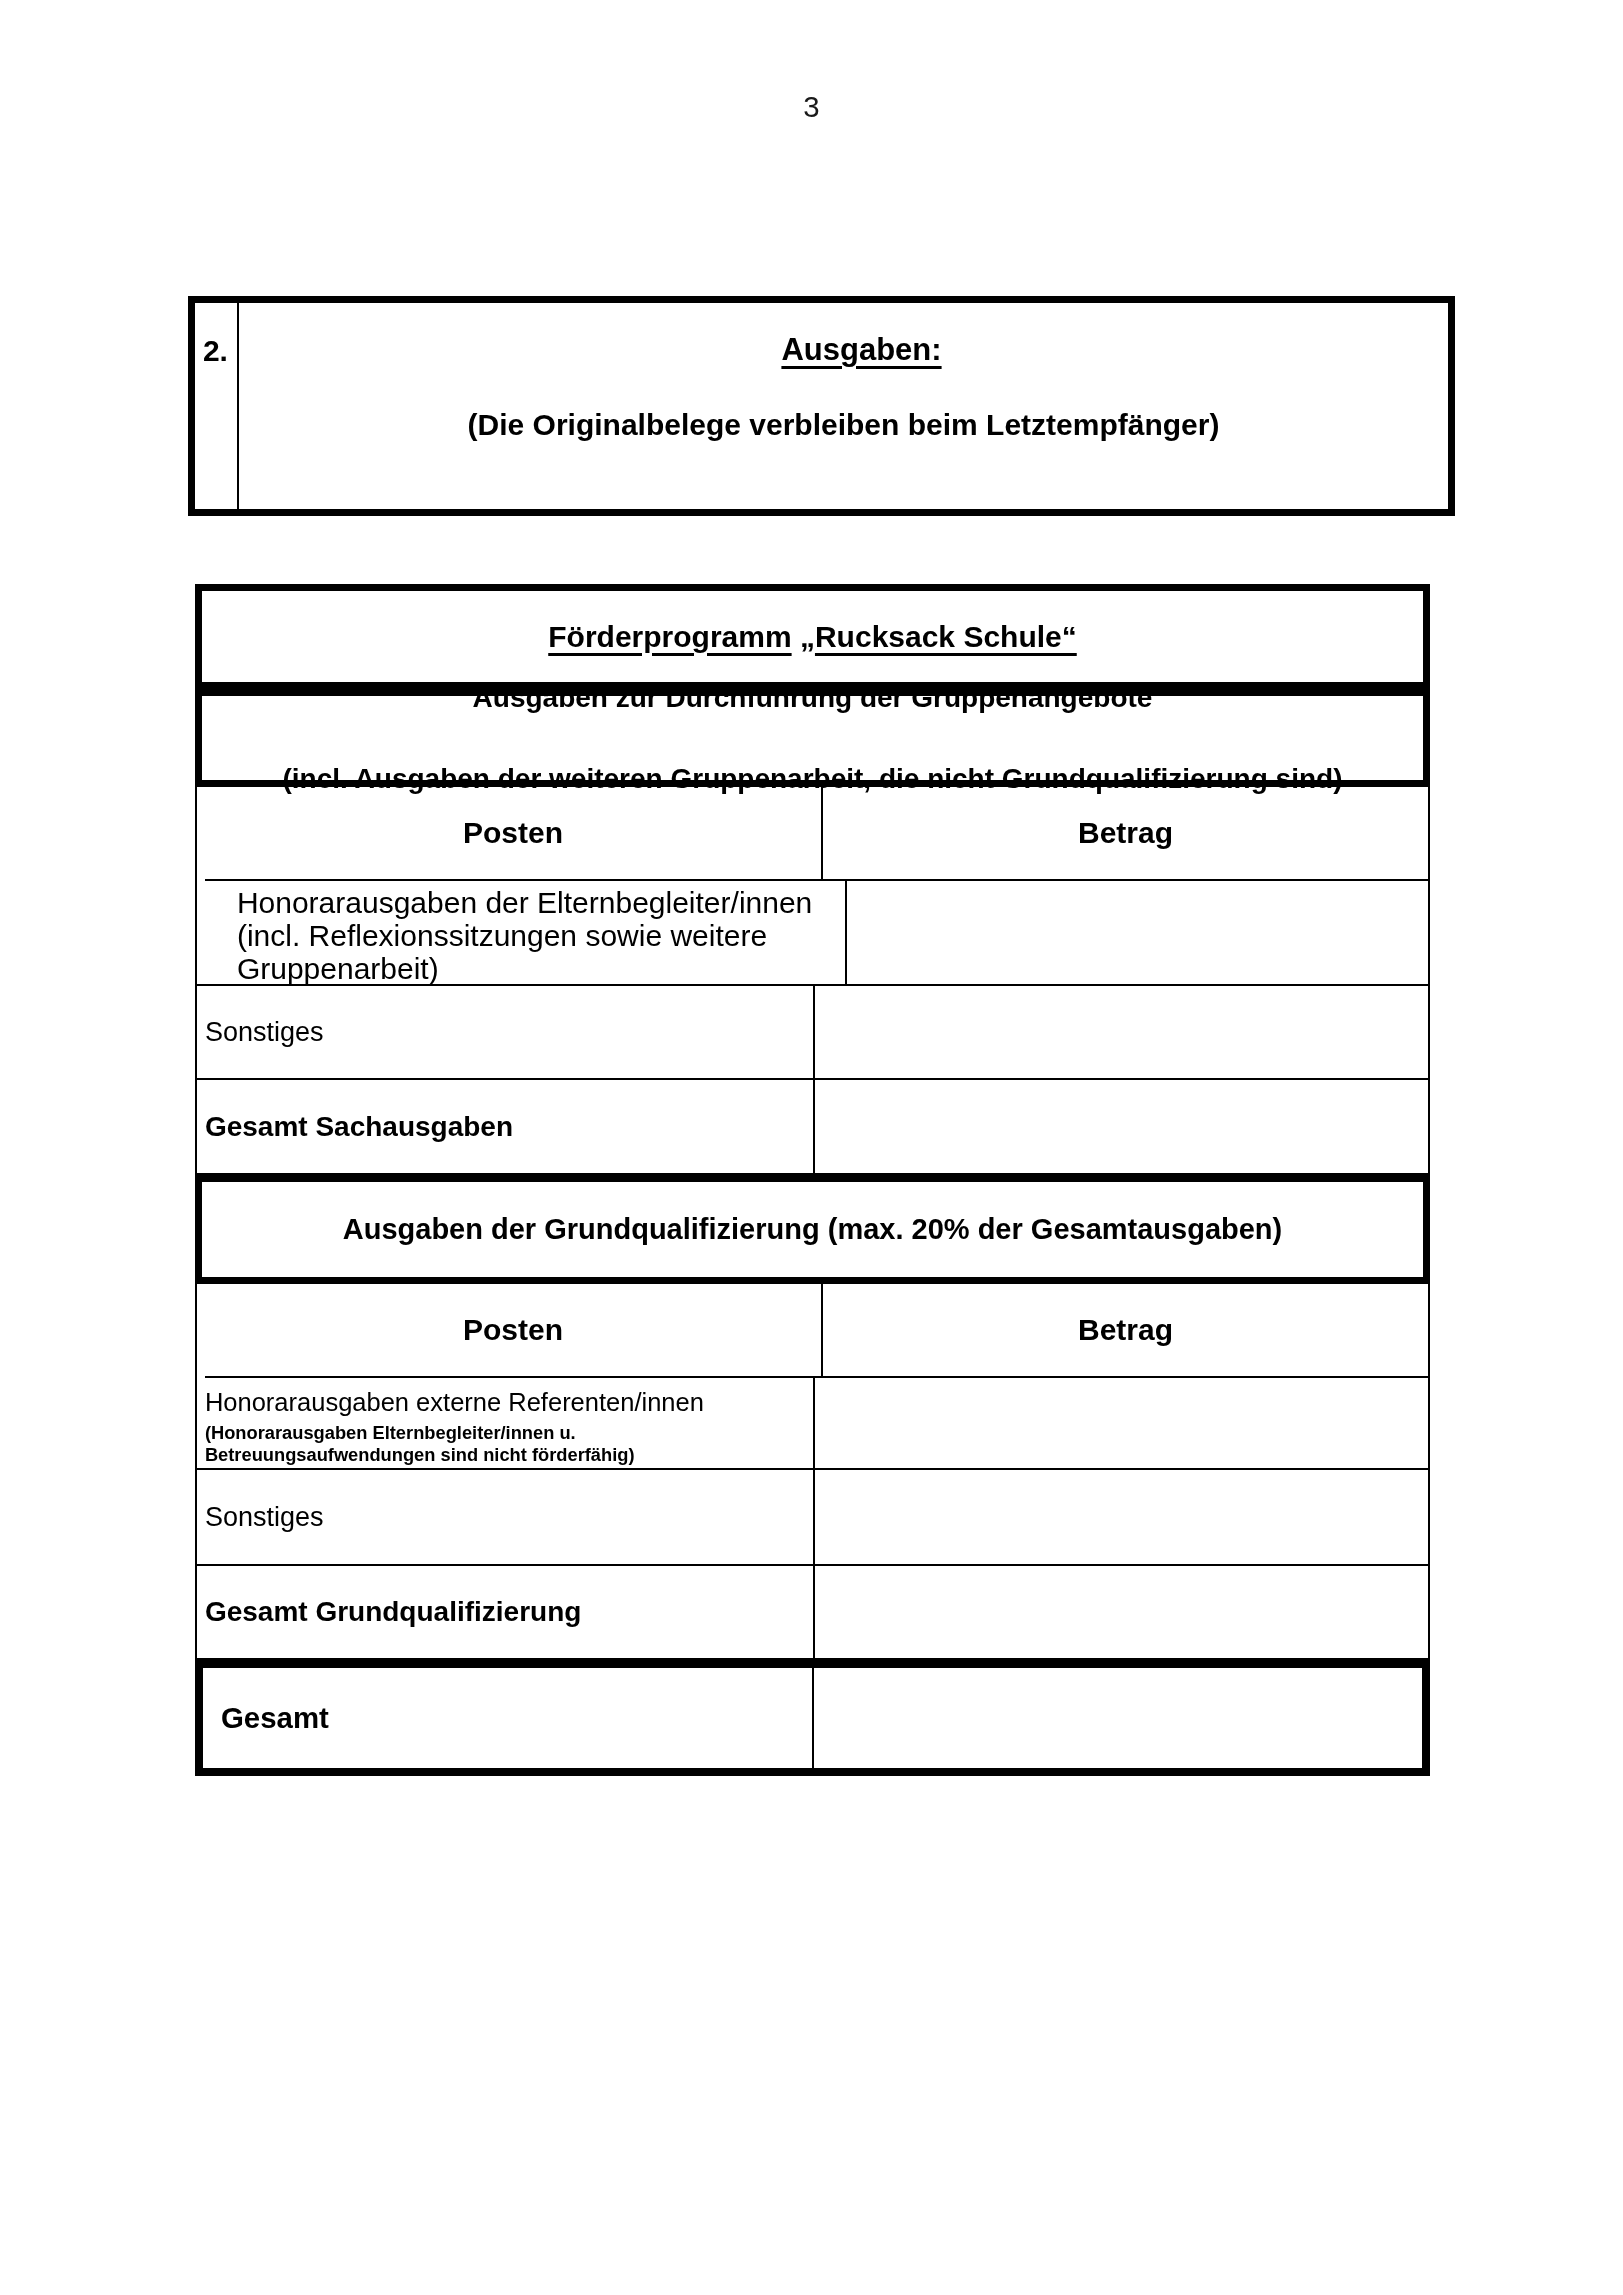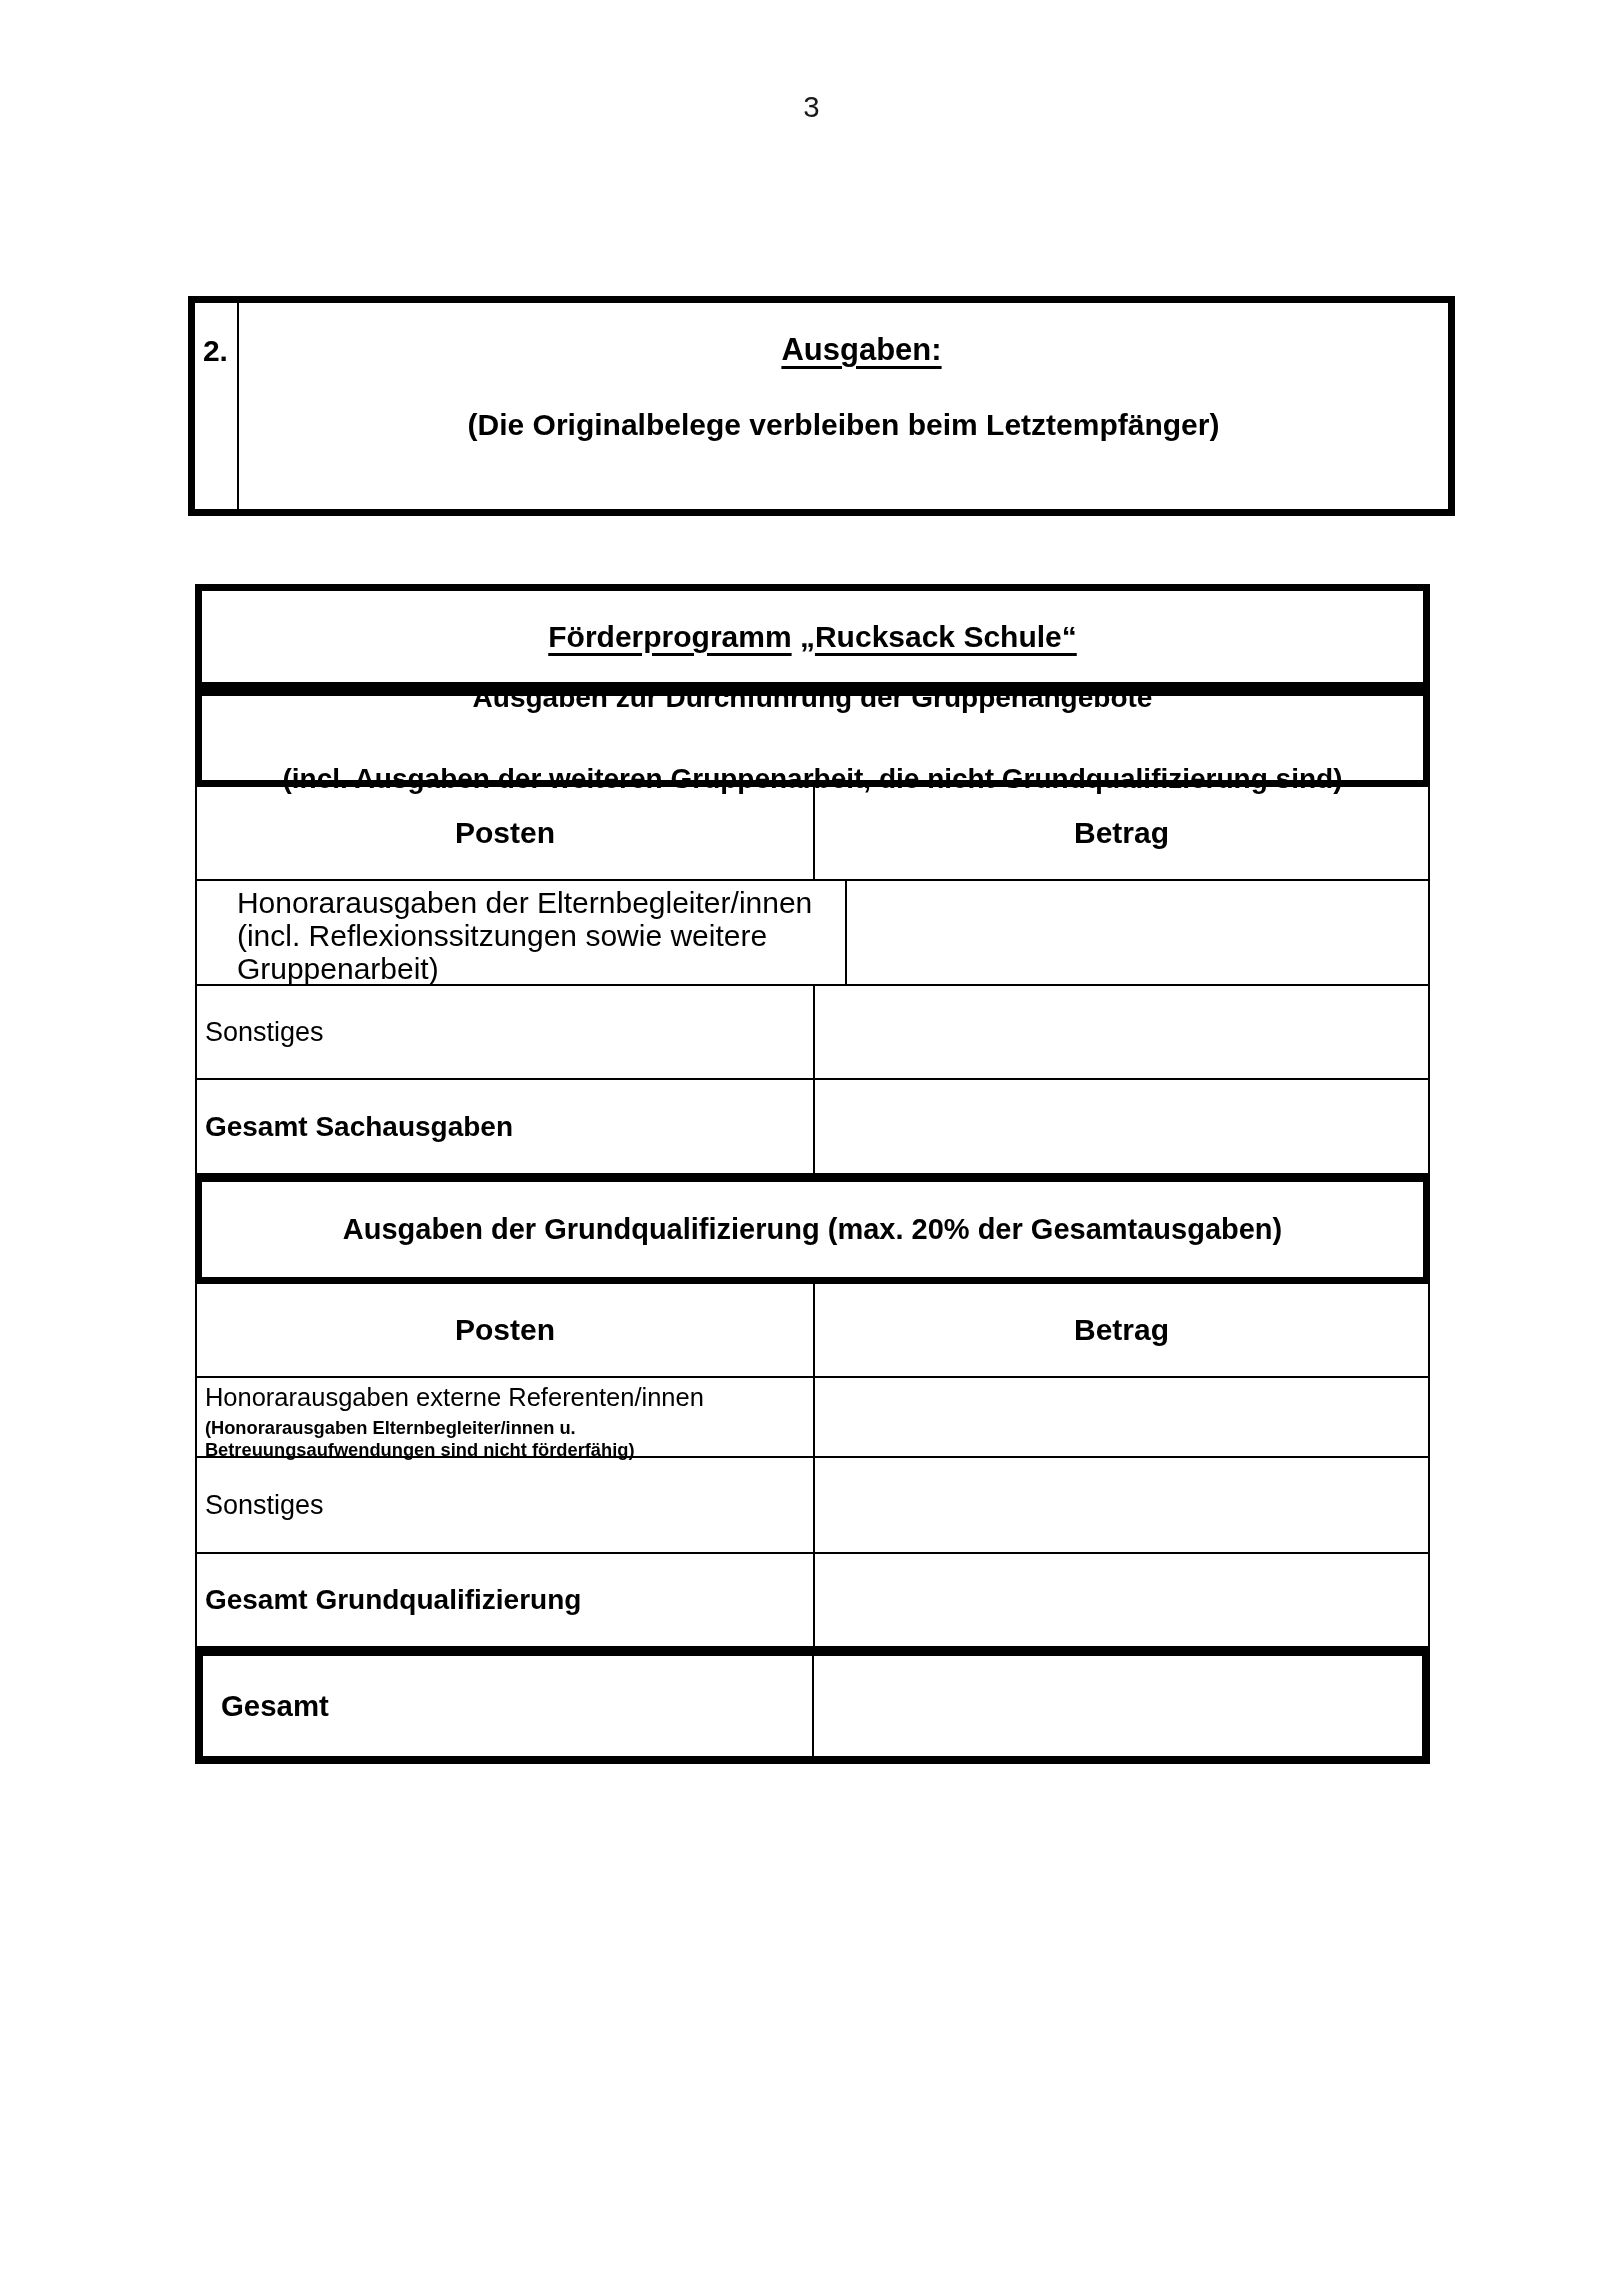--- a/index.html
+++ b/index.html
@@ -113,21 +113,21 @@
     border-bottom: 2px solid #000;
     box-sizing: border-box;
   }
   .cell-l {
     width: 618px;
     box-sizing: border-box;
     border-right: 2px solid #000;
   }
   .cell-r { flex: 1; }
 
-  .hdr { font-weight: bold; font-size: 30px; }
+  .hdr { font-weight: bold; font-size: 30px; margin-left: 8px; }
   .hdr .cell-l, .hdr .cell-r {
     display: flex;
     align-items: center;
     justify-content: center;
   }
 
   .posten-multiline {
     padding: 5.2px 9.2px 0 7.9px;
     font-size: 30px;
     line-height: 33px;
@@ -181,21 +181,21 @@
     font-weight: bold;
     font-size: 29.4px;
   }
 
   
   .h-hdr1  { height: 94px; }
   .h-row1a { height: 105px; }
   .h-row2a { height: 94px; }
   .h-row3a { height: 95px; }
   .h-hdr2  { height: 94px; }
-  .h-row1b { height: 80px; align-items: center; }
+  .h-row1b { height: 92px; }
   .h-row2b { height: 96px; }
   .h-row3b { height: 94px; }
 </style>
 </head>
 <body>
 
 <div class="page">
 
   <div class="pageno">3</div>
 

